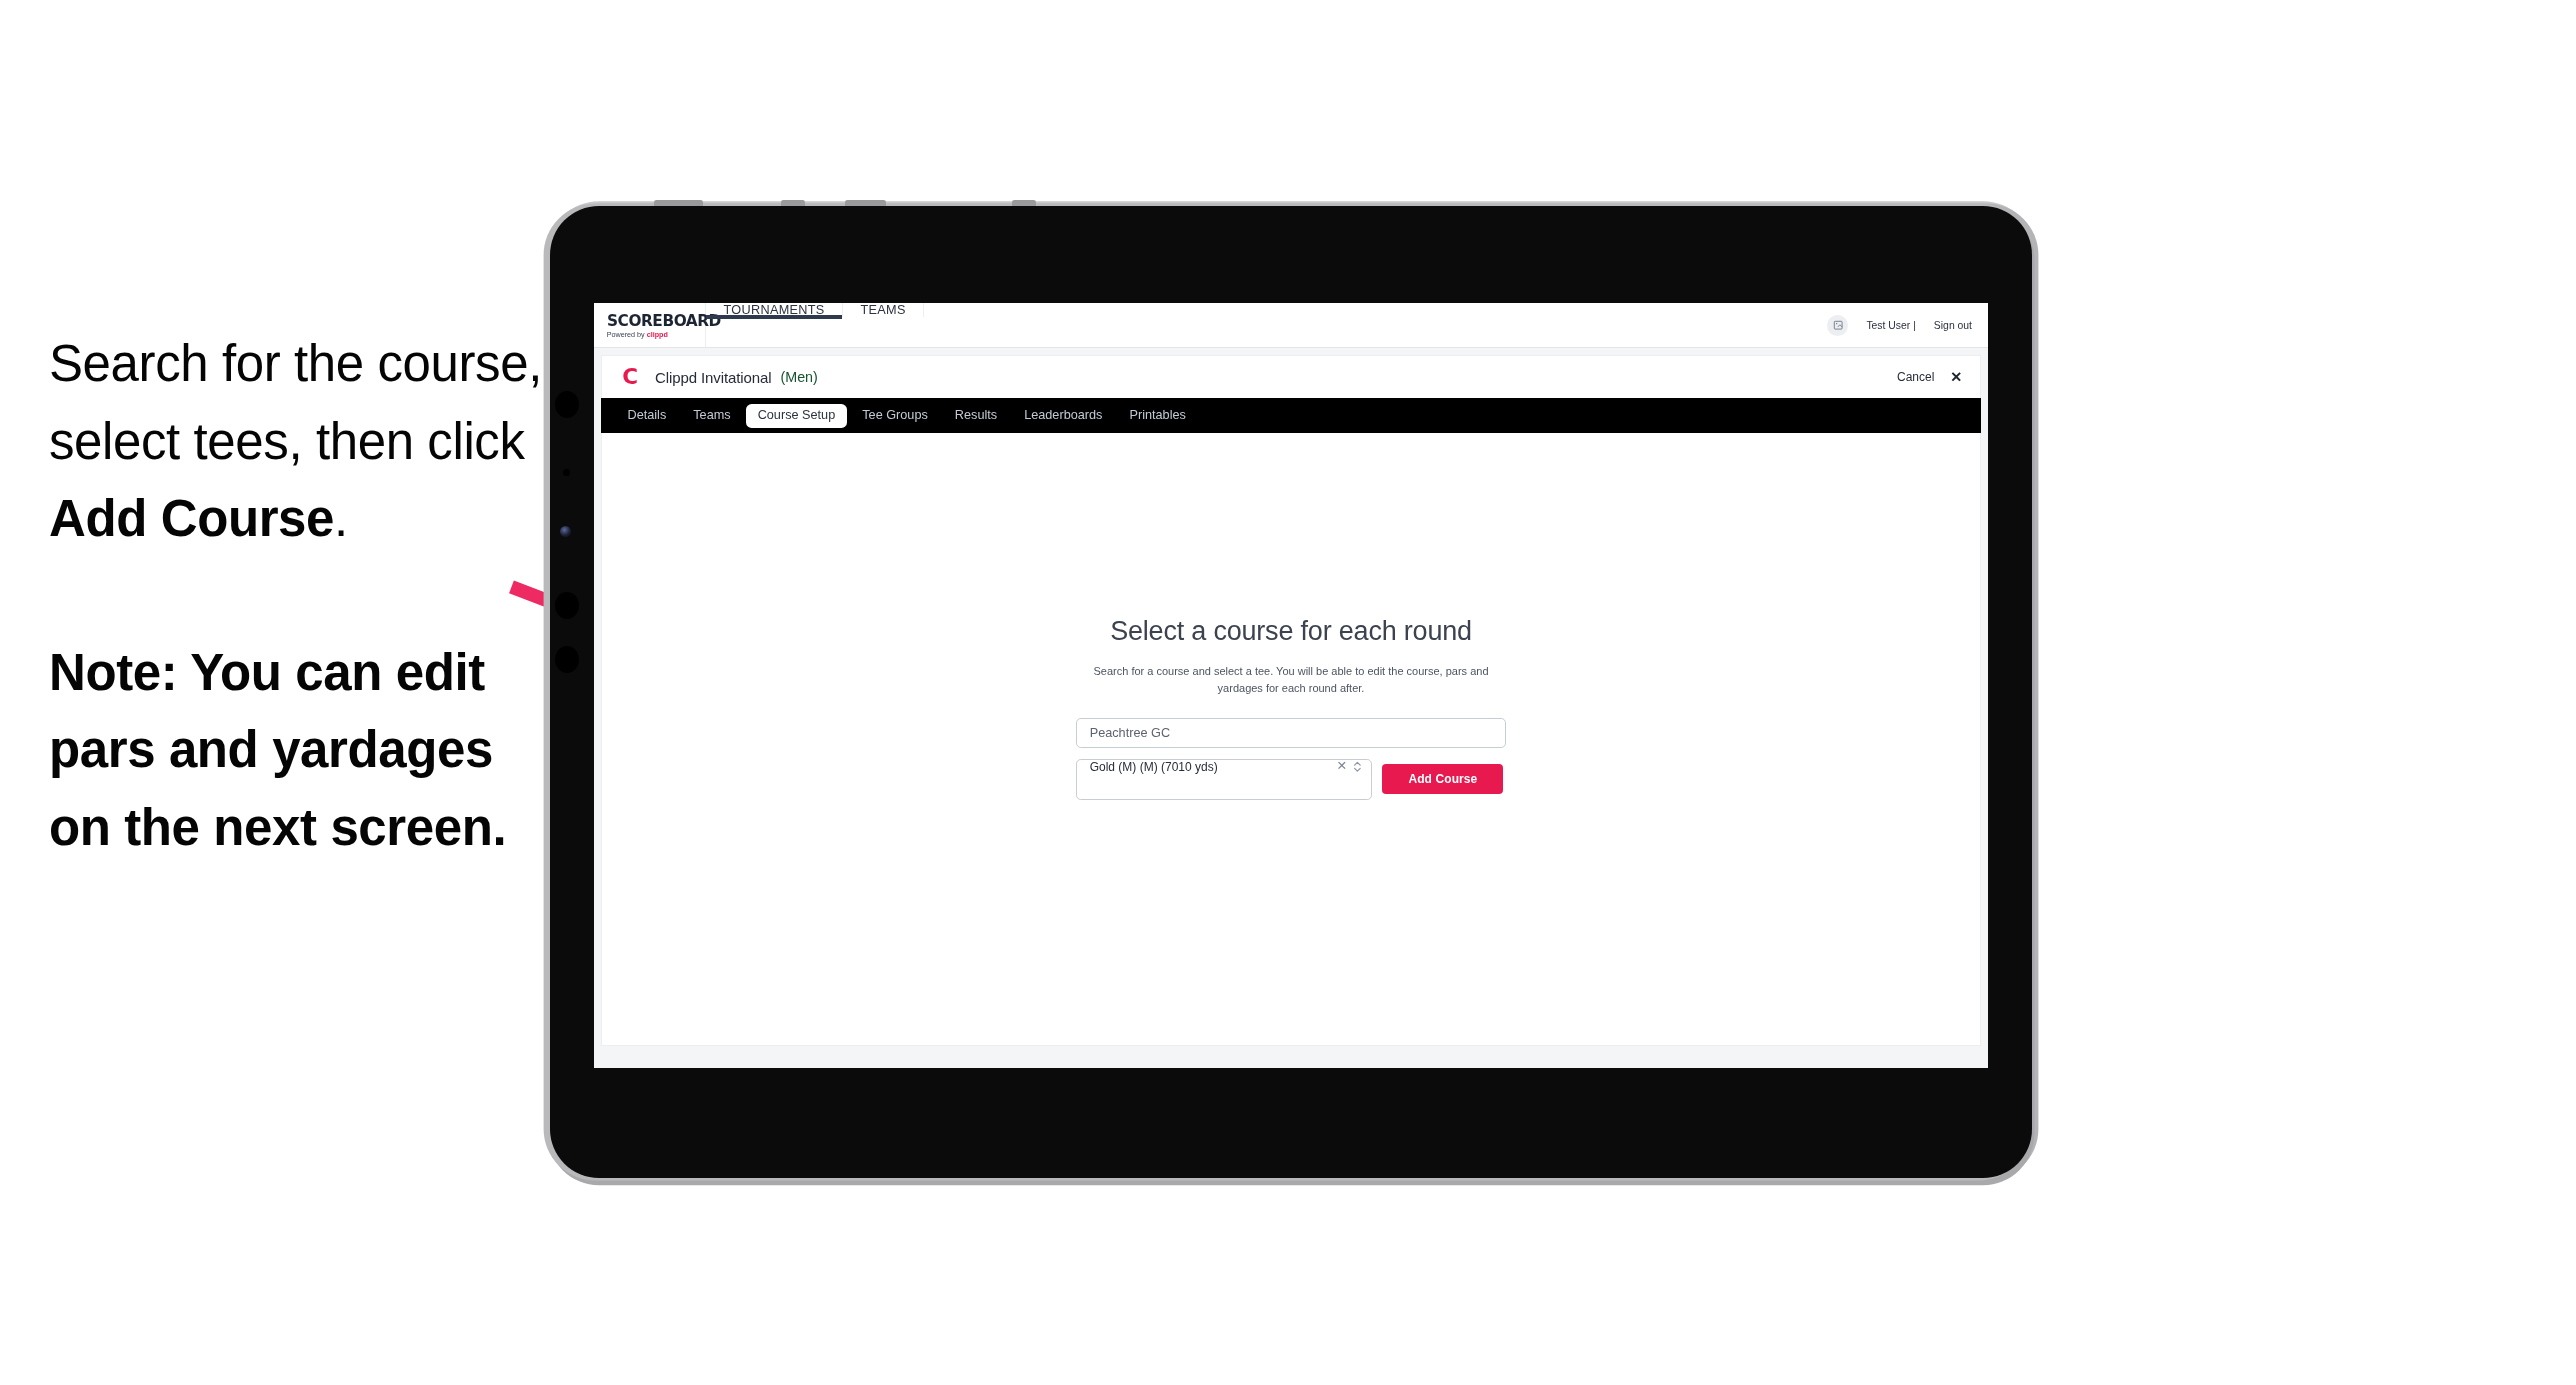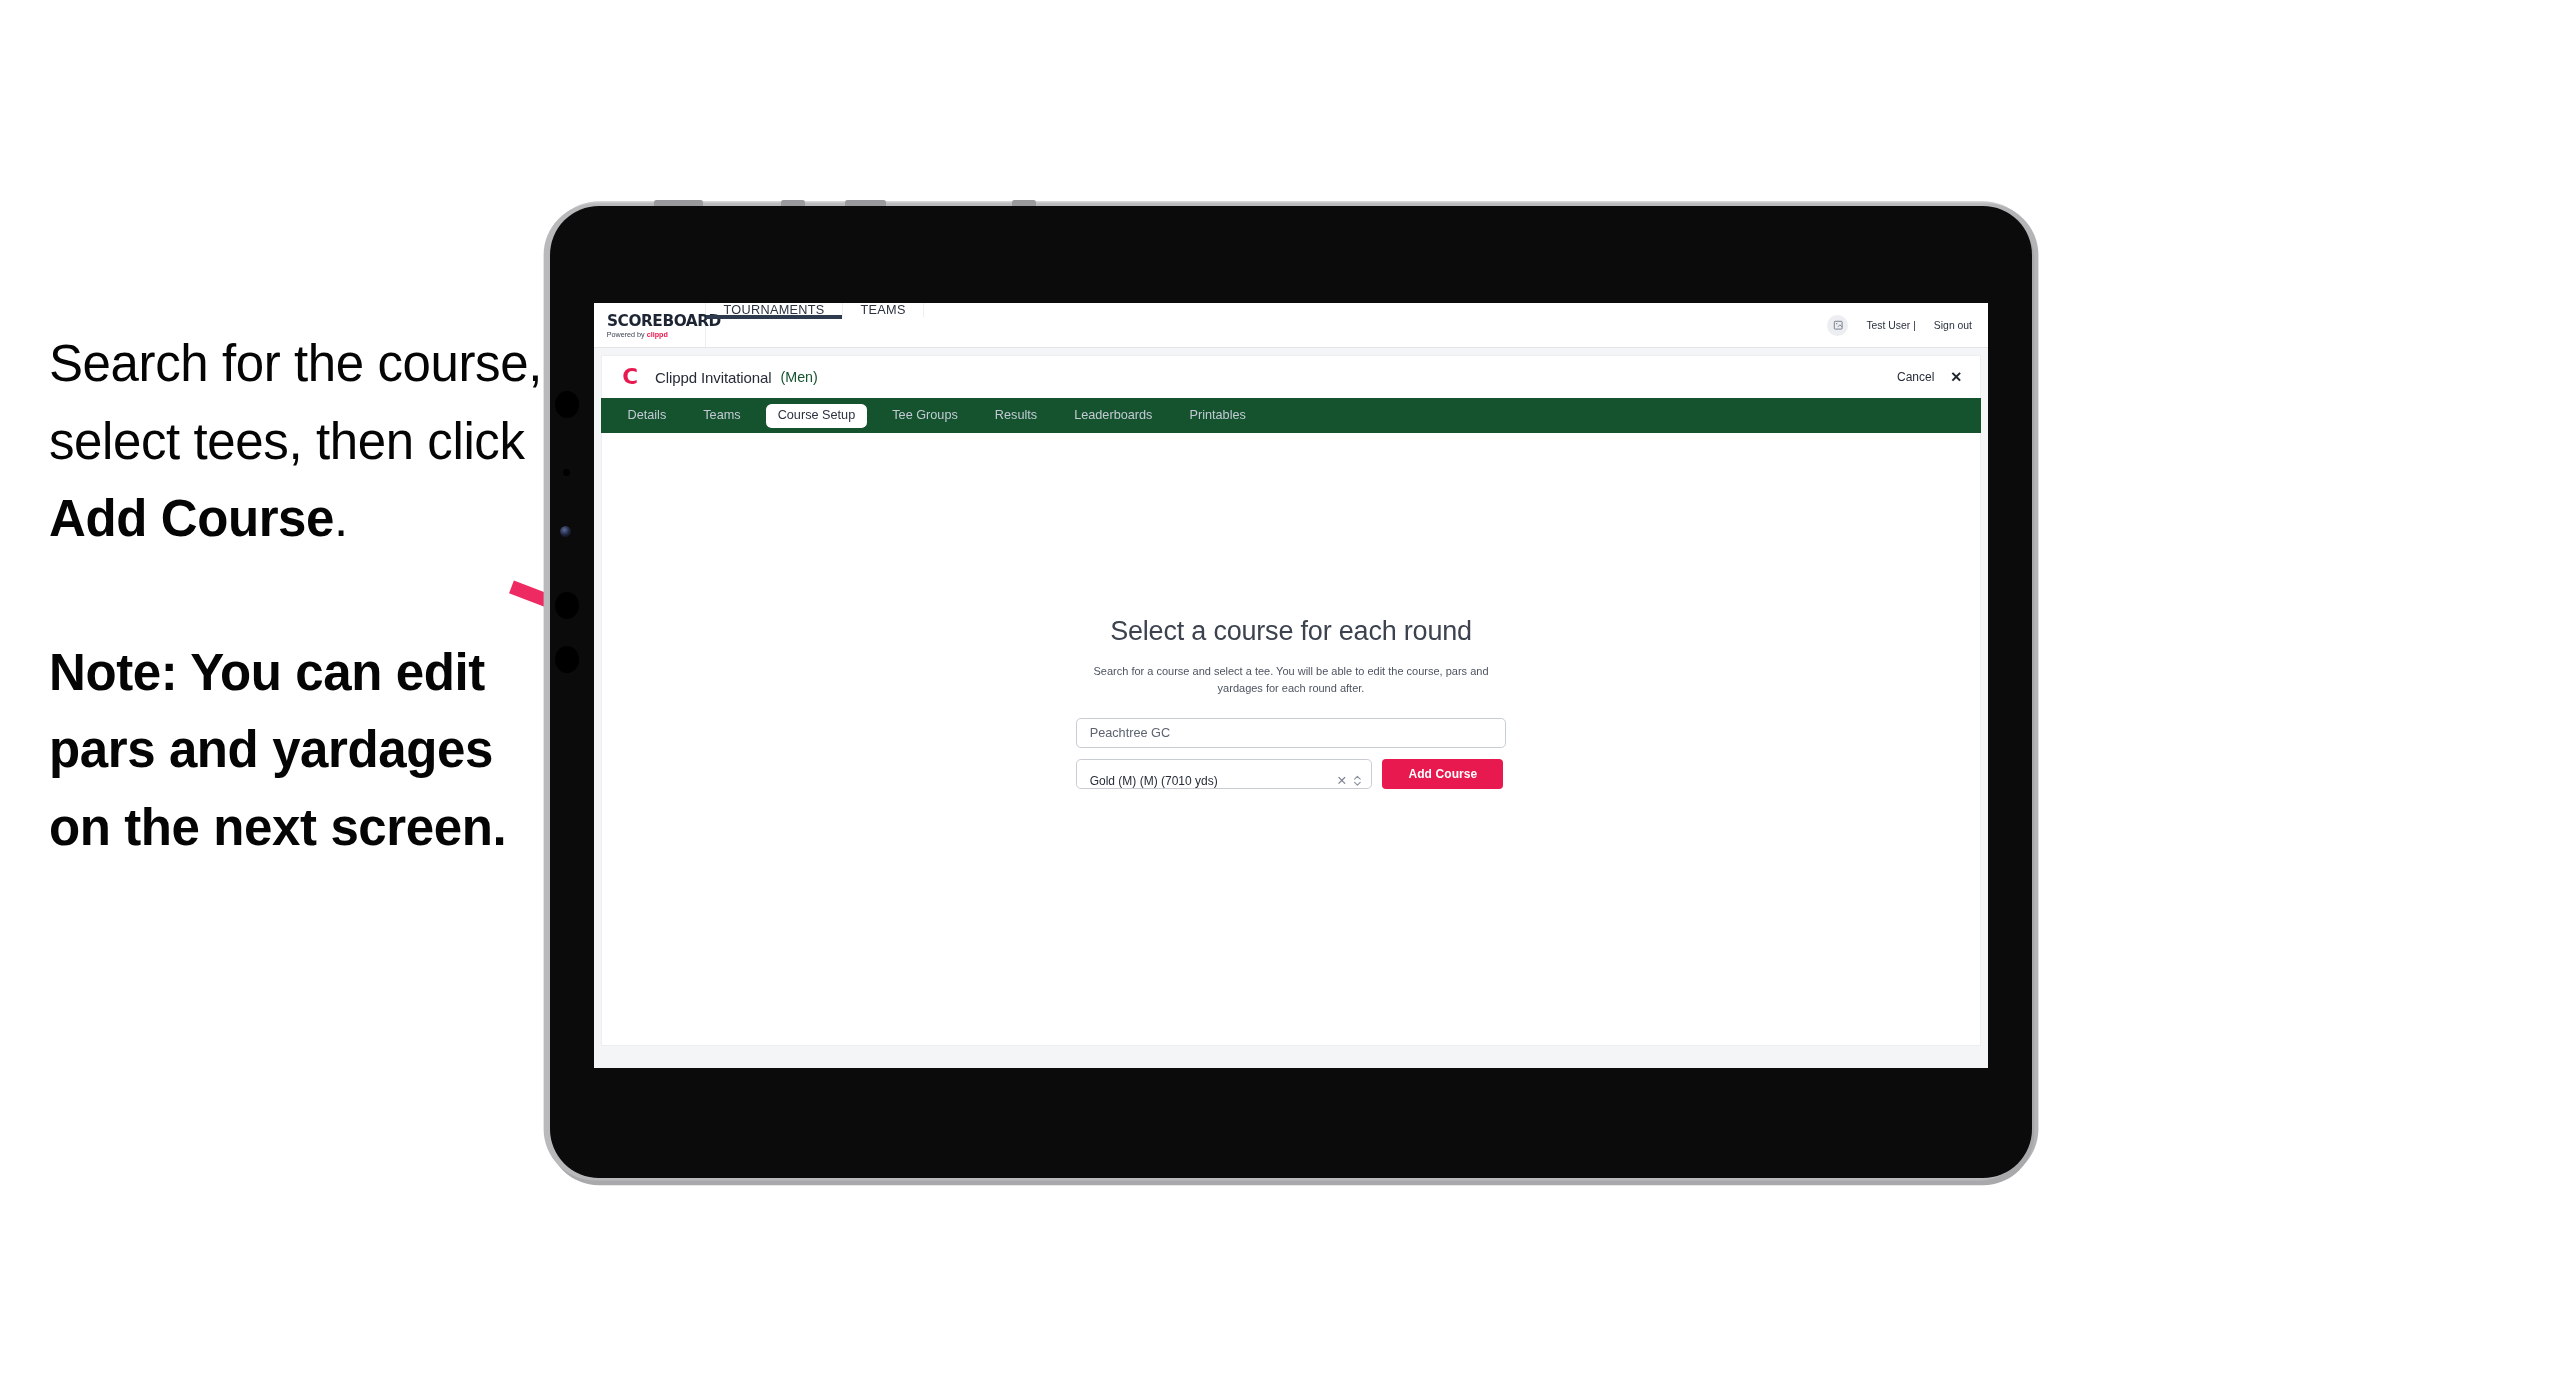--- a/index.html
+++ b/index.html
@@ -217,26 +217,26 @@
   .cancel-x {
     font-size: 14.3px;
     font-weight: 600;
     line-height: 1;
     color: #1f252f;
   }
 
   
   .tabbar {
     margin: 0 7.2px;
-    background: #14532d;
+    background: #000000;
     height: 35px;
     display: flex;
     align-items: center;
     padding: 0 14.3px;
-    gap: 13px;
+    gap: 3px;
   }
   .tab {
     padding: 5.6px 12px;
     font-size: 12.7px;
     color: #c3cad6;
     border-radius: 5.6px;
     line-height: 1;
   }
   .tab.active {
     background: #ffffff;
@@ -288,26 +288,26 @@
     text-align: left;
   }
   .tee-row {
     margin-top: 10.4px;
     display: flex;
     align-items: center;
     gap: 10.4px;
   }
   .tee-select {
     width: 296px;
-    height: 30px;
+    height: 41px;
     border: 0.8px solid #c8cdd4;
     border-radius: 4.8px;
     background: #ffffff;
     display: flex;
-    align-items: flex-end;
+    align-items: flex-start;
     padding: 0 9.6px 0 12.7px;
     font-size: 12px;
     color: #262c38;
   }
   .tee-value { flex: 1; text-align: left; }
   .tee-clear {
     color: #7b8290;
     font-size: 12.7px;
     line-height: 1;
     padding: 0 5.6px;

